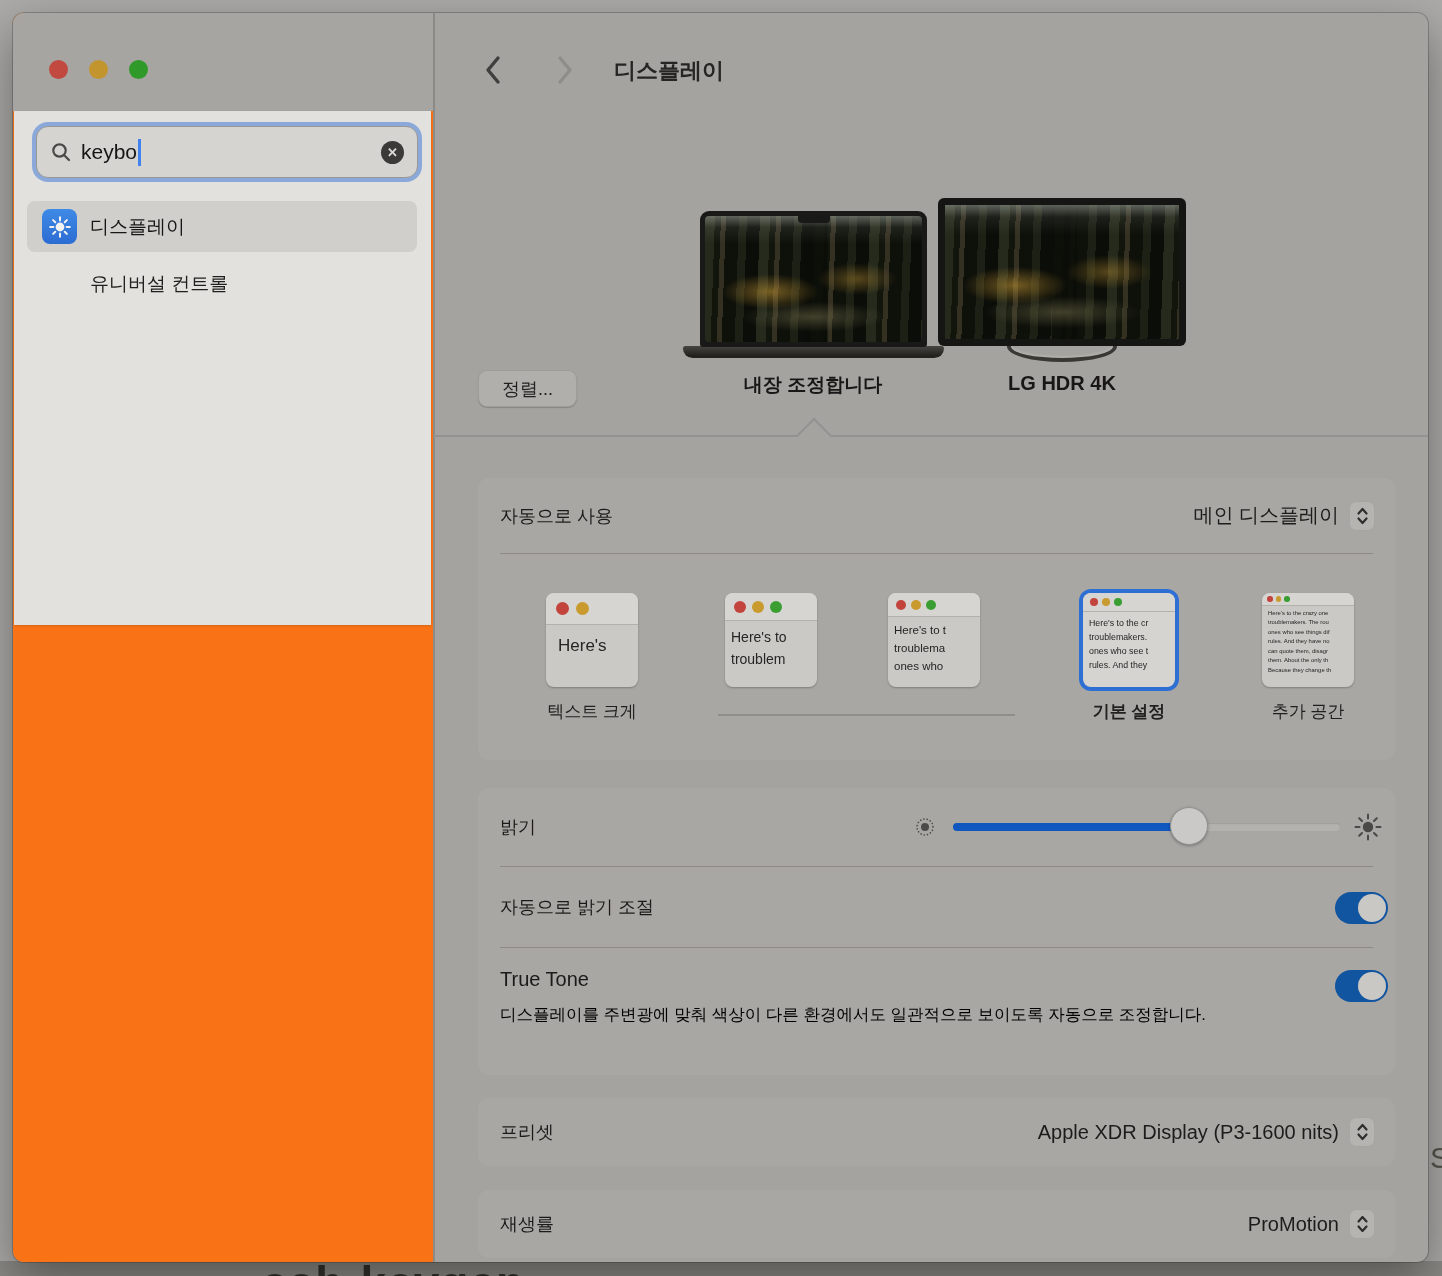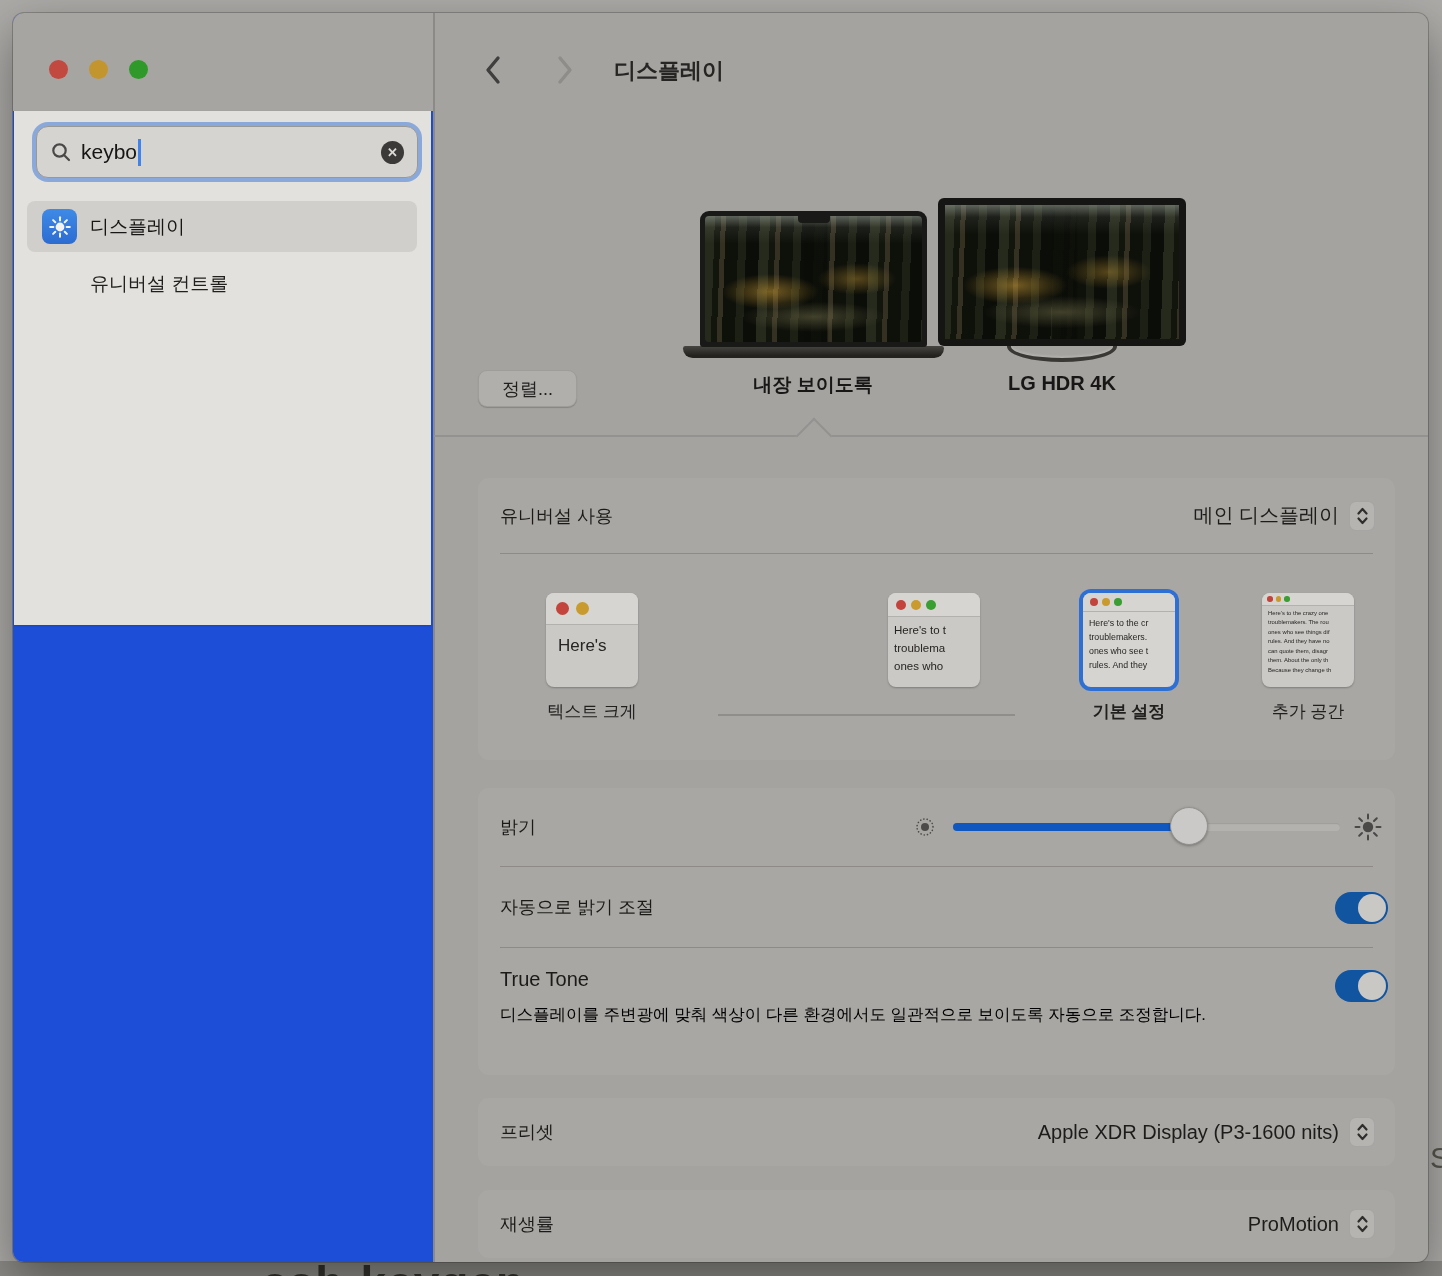--- a/index.html
+++ b/index.html
@@ -11,21 +11,21 @@
   .bg-bottom-strip { position:absolute; left:0; top:1261px; width:1442px; height:15px; background:#8b8a86; }
   .bg-bottom-text { position:absolute; left:262px; top:1256px; font-size:46px; font-weight:700; color:#33322e; letter-spacing:1px; }
   .bg-right-text { position:absolute; left:1430px; top:1141px; font-size:30px; font-weight:500; color:#56554c; }
 
   
   #window { position:absolute; left:13px; top:13px; width:1415px; height:1249px; border-radius:11px;
     background:#a5a3a0; overflow:hidden;
     box-shadow:0 18px 50px rgba(0,0,0,0.40), 0 0 0 1px rgba(60,58,55,0.32); }
 
   
-  #sidebar { position:absolute; left:0; top:0; width:420px; height:100%; background:#1d4ed8; }
+  #sidebar { position:absolute; left:0; top:0; width:420px; height:100%; background:#f97316; }
   #sidebar .titlebar { position:absolute; left:0; top:0; width:100%; height:98px; background:#a7a5a2; }
   .traffic { position:absolute; top:47px; width:19px; height:19px; border-radius:50%; }
   .traffic.red { left:36px; background:#c1493f; }
   .traffic.yellow { left:76px; background:#c2952f; }
   .traffic.green { left:116px; background:#2f9a2a; }
 
   .search-panel { position:absolute; left:1px; top:98px; width:417px; height:514px; background:#e2e1de;
     box-shadow:0 1px 2px rgba(0,0,0,0.15); }
   .search-field { position:absolute; left:22px; top:15px; width:382px; height:52px; border-radius:12px;
     background:#d6d4d1; border:1px solid #9a9895; box-shadow:0 0 0 4px #8aa9da; display:flex; align-items:center; }
@@ -209,46 +209,57 @@
       <div class="img forest">
           <div class="notch"></div>
         </div>
     </div>
 
     <div class="monitor-stand"></div>
     <div class="monitor">
       <div class="img forest"></div>
     </div>
 
-    <div class="display-label l1">내장 보이도록</div>
+    <div class="display-label l1">내장 조정합니다</div>
     <div class="display-label l2">LG HDR 4K</div>
 
     <div class="panel-divider"></div>
     <div class="divider-notch"></div>
 
     <div class="card" id="card-useas">
       <div class="flex-row" style="top:0; height:75px;">
-        <span class="row-label">유니버설 사용</span>
+        <span class="row-label">자동으로 사용</span>
         <span style="margin-left:auto;" class="row-value">메인 디스플레이</span>
         <span class="stepper">
           <svg width="13" height="18" viewBox="0 0 13 18">
             <polyline points="2.5,6.5 6.5,2 10.5,6.5" fill="none" stroke="#2f2e2c" stroke-width="2.2" stroke-linecap="round" stroke-linejoin="round"></polyline>
             <polyline points="2.5,11.5 6.5,16 10.5,11.5" fill="none" stroke="#2f2e2c" stroke-width="2.2" stroke-linecap="round" stroke-linejoin="round"></polyline>
           </svg>
         </span>
       </div>
       <div class="hdivider" style="top:75px;"></div>
 
       <div class="thumb t1" style="left:68px;">
         <div class="bar">
             <span class="dot r"></span>
             <span class="dot y" style="margin-left:7px;"></span>
           </div>
         <div class="body">
             <span>Here's</span>
+          </div>
+      </div>
+      <div class="thumb t2" style="left:247px;">
+        <div class="bar">
+            <span class="dot r"></span>
+            <span class="dot y" style="margin-left:6px;"></span>
+            <span class="dot g" style="margin-left:6px;"></span>
+          </div>
+        <div class="body">
+            <span>Here's to</span>
+            <span>troublem</span>
           </div>
       </div>
       <div class="thumb t3" style="left:410px;">
         <div class="bar">
             <span class="dot r"></span>
             <span class="dot y" style="margin-left:5px;"></span>
             <span class="dot g" style="margin-left:5px;"></span>
           </div>
         <div class="body">
             <span>Here's to t</span>

